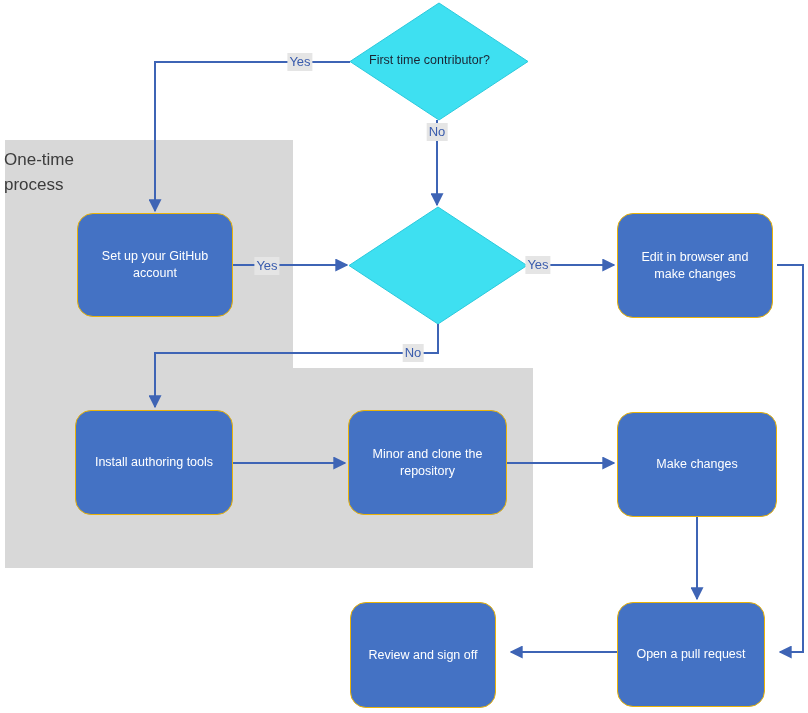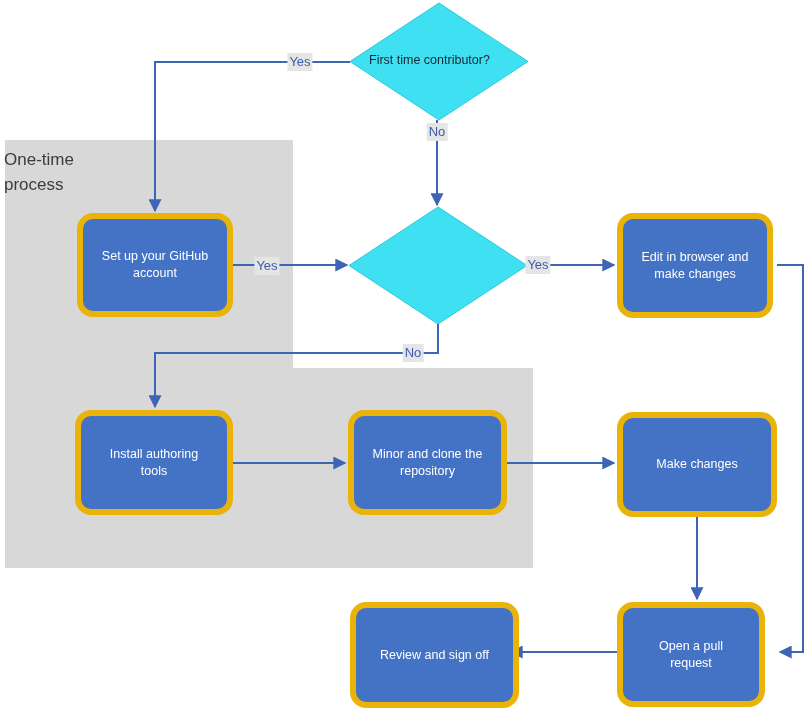--- a/index.html
+++ b/index.html
@@ -26,21 +26,21 @@
     white-space: pre-line;
   }
   svg.connectors {
     position: absolute;
     left: 0; top: 0;
     width: 808px; height: 713px;
   }
   .process {
     position: absolute;
     background: #4472C4;
-    border: 6px solid #eab308;
+    border: 1px solid #eab308;
     border-radius: 16px;
     color: #FFFFFF;
     display: flex;
     align-items: center;
     justify-content: center;
     text-align: center;
     font-size: 12.5px;
     line-height: 1.35;
     padding: 0 14px;
     box-sizing: border-box;
@@ -112,21 +112,21 @@
   </div>
   <div class="process" style="left:617px; top:213px; width:156px; height:105px;">
     <span>Edit in browser and make changes</span>
   </div>
   <div class="process" style="left:617px; top:412px; width:160px; height:105px;justify-content:center;">
     <span>Make changes</span>
   </div>
   <div class="process" style="left:617px; top:602px; width:148px; height:105px;">
     <span>Open a pull request</span>
   </div>
-  <div class="process" style="left:350px; top:602px; width:169px; height:106px;">
+  <div class="process" style="left:350px; top:602px; width:146px; height:106px;">
     <span>Review and sign off</span>
   </div>
 
   <div class="edge-label" style="left:300px; top:62px;">Yes</div>
   <div class="edge-label" style="left:437px; top:132px;">No</div>
   <div class="edge-label" style="left:267px; top:266px;">Yes</div>
   <div class="edge-label" style="left:538px; top:265px;">Yes</div>
   <div class="edge-label" style="left:413px; top:353px;">No</div>
 
 </div>

